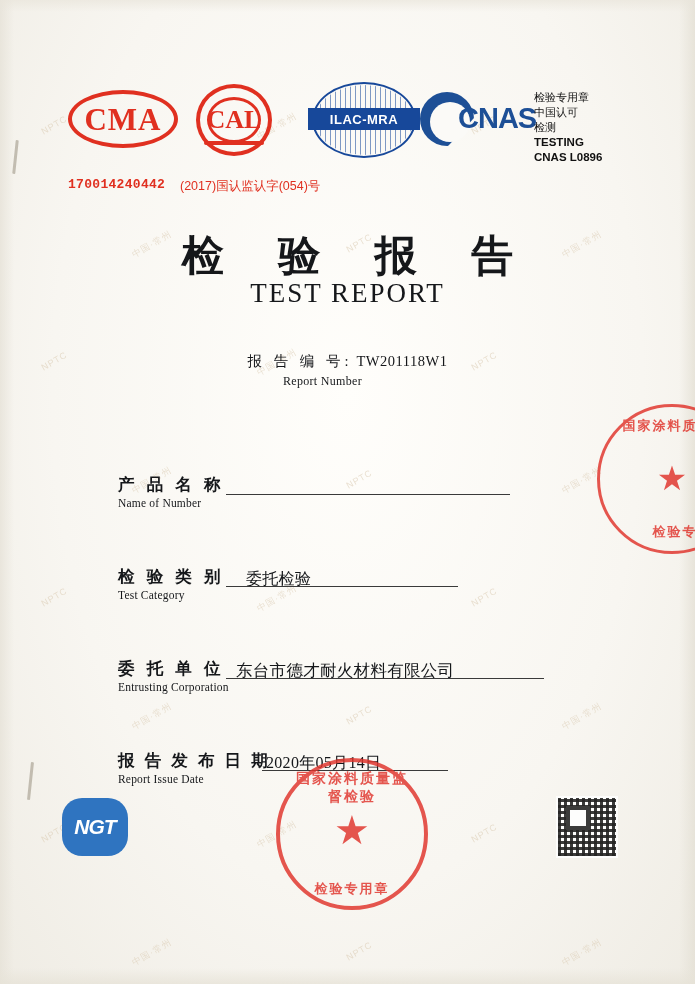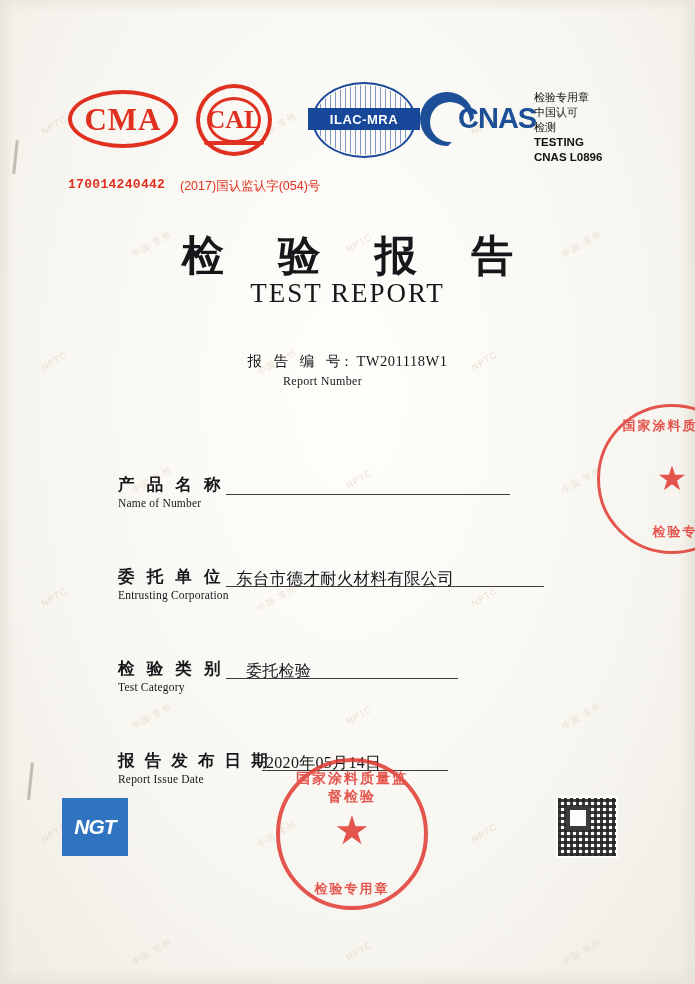--- a/index.html
+++ b/index.html
@@ -253,21 +253,21 @@
   .f4 .val { left: 148px; font-family: "Liberation Serif", serif; }
   .f4 .rule { left: 144px; right: 130px; }
   .f4 .lbl-cn { letter-spacing: 3px; }
 
   
   .footer { position: absolute; left: 0; top: 786px; width: 695px; height: 110px; }
   .footer-logo {
     position: absolute; left: 62px; top: 12px;
     width: 66px; height: 58px;
     background: #2f74c0;
-    display: flex; align-items: center; justify-content: center;
+    display: flex; align-items: center; justify-content: center; border-radius: 20px;
   }
   .footer-logo .mark {
     color: #fff; font-weight: bold; font-size: 21px;
     font-family: "Liberation Sans", sans-serif;
     font-style: italic;
     letter-spacing: -1px;
   }
   .footer-text {
     position: absolute; left: 140px; top: 0px; width: 412px;
     text-align: center;
@@ -441,34 +441,34 @@
 <div class="report-no-en">Report Number</div>
 
 <div class="fields">
 
   <div class="field f1">
     <div class="lbl-cn">产 品 名 称</div>
     <div class="lbl-en">Name of Number</div>
     <div class="rule"></div>
   </div>
 
+  <div class="field f3">
+    <div class="lbl-cn">检 验 类 别</div>
+    <div class="lbl-en">Test Category</div>
+    <div class="val">委托检验</div>
+    <div class="rule"></div>
+  </div>
+
   <div class="field f2">
     <div class="lbl-cn">委 托 单 位</div>
     <div class="lbl-en">Entrusting Corporation</div>
     <div class="val">东台市德才耐火材料有限公司</div>
     <div class="rule"></div>
   </div>
 
-  <div class="field f3">
-    <div class="lbl-cn">检 验 类 别</div>
-    <div class="lbl-en">Test Category</div>
-    <div class="val">委托检验</div>
-    <div class="rule"></div>
-  </div>
-
   <div class="field f4">
     <div class="lbl-cn">报 告 发 布 日 期</div>
     <div class="lbl-en">Report Issue Date</div>
     <div class="val">2020年05月14日</div>
     <div class="rule"></div>
   </div>
 
 </div>
 
 <div class="footer">

